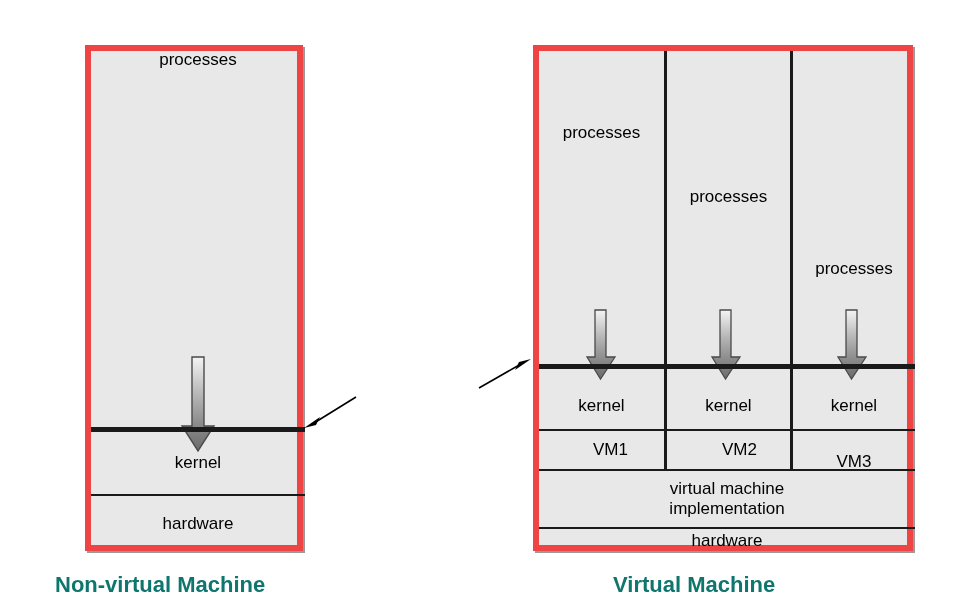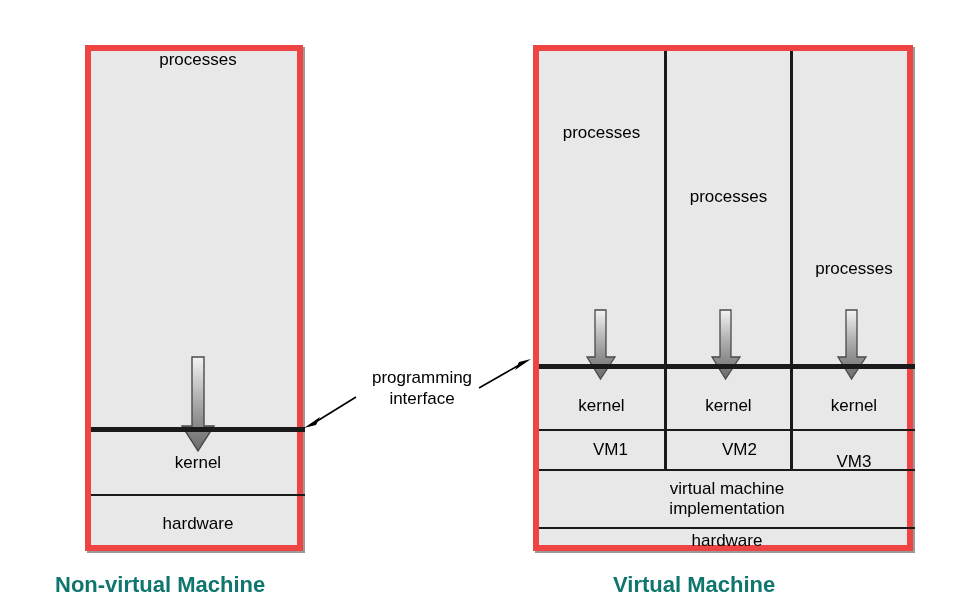--- a/index.html
+++ b/index.html
@@ -122,22 +122,20 @@
       <span>kernel</span>
     </div>
 
     <div class="hrule" style="left:0px; top:443px; width:214px;"></div>
 
     <div class="cell" style="left:0px; top:445px; width:214px; height:57px;">
       <span>hardware</span>
     </div>
   </div>
 
-  <div class="annot" style="left:352px; top:367px; width:140px;">programming
-interface</div>
 
   <svg class="arrowsvg" width="56" height="34" viewBox="0 0 56 34" style="left:302px; top:395px;">
     <line x1="54" y1="2" x2="12" y2="28" stroke="#000000" stroke-width="1.6"></line>
     <polygon points="2,33 18,22 14,30" fill="#000000"></polygon>
   </svg>
 
   <svg class="arrowsvg" width="56" height="34" viewBox="0 0 56 34" style="left:477px; top:358px;">
     <line x1="2" y1="30" x2="44" y2="6" stroke="#000000" stroke-width="1.6"></line>
     <polygon points="54,1 38,12 42,4" fill="#000000"></polygon>
   </svg>

